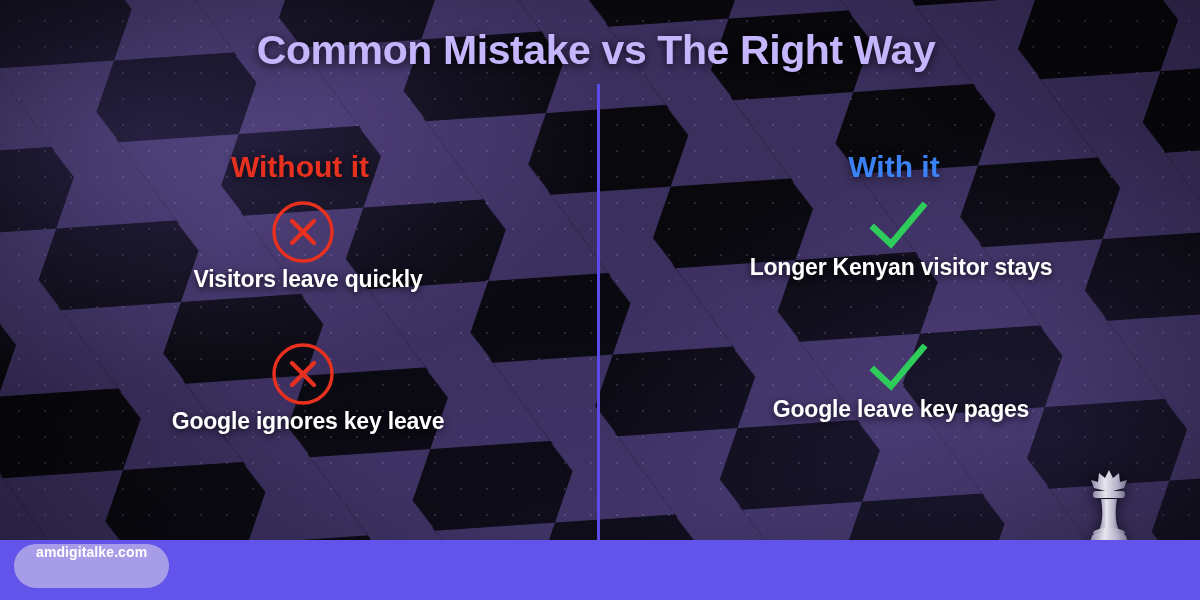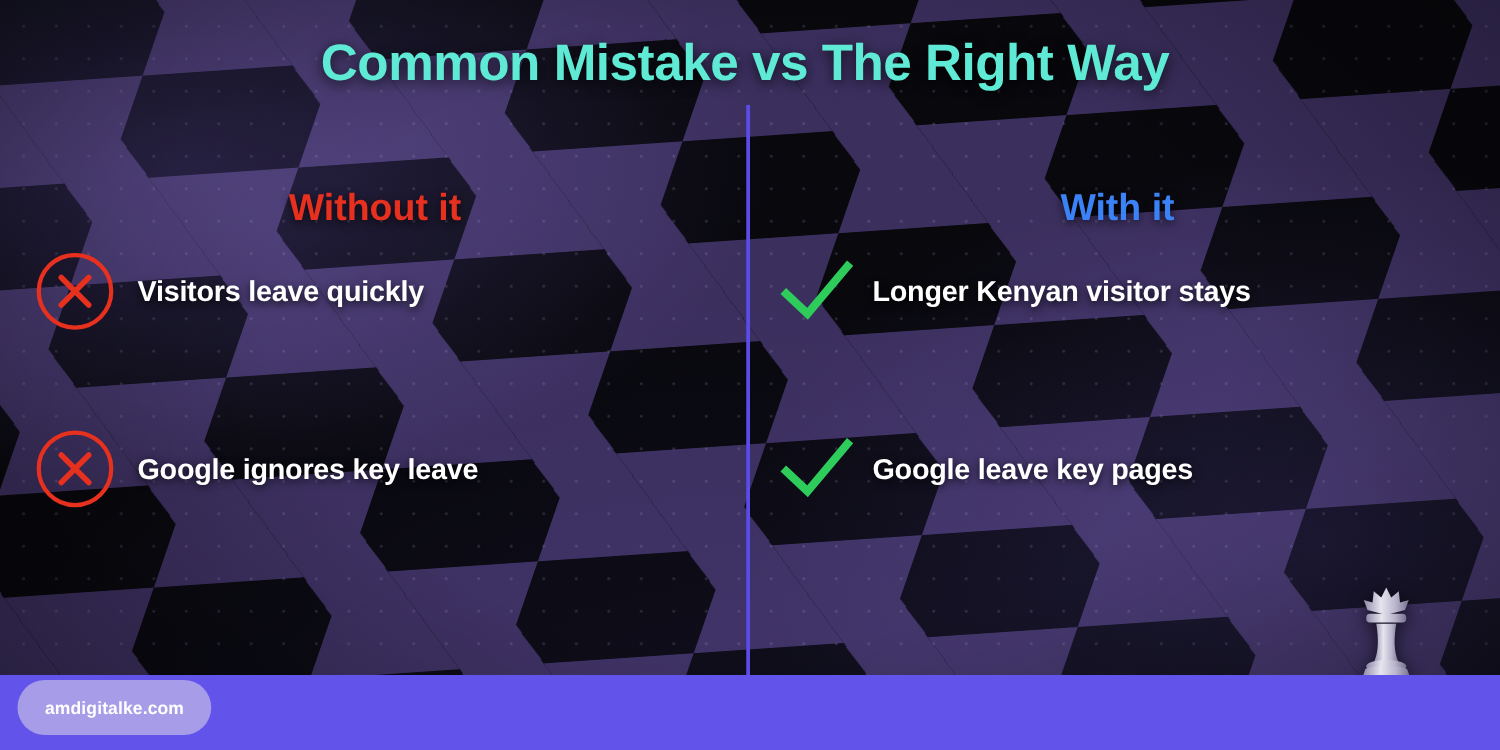--- a/index.html
+++ b/index.html
@@ -61,21 +61,21 @@
   }
 
   
   .title {
     position:absolute;
     top:27px; left:0; width:1192px;
     text-align:center;
     font-size:41px;
     font-weight:bold;
     letter-spacing:-0.4px;
-    color:#5eead4;
+    color:#c4b5fd;
     text-shadow:0 2px 10px rgba(0,0,0,0.75);
     z-index:6;
   }
 
   
   .divider {
     position:absolute;
     left:597px; top:84px;
     width:3px; height:457px;
     background:#5b4be8;
@@ -99,20 +99,21 @@
     margin-bottom:14px;
     text-shadow:0 2px 8px rgba(0,0,0,0.7);
   }
   .col-left  .col-head { color:#e8301f; }
   .col-right .col-head { color:#3b82f6; }
 
   .item {
     display:flex;
     align-items:center;
     height:70px;
+    flex-direction:column;
   }
   .item + .item { margin-top:72px; }
 
   .icon-wrap {
     flex:0 0 auto;
     display:flex;
     align-items:center;
     justify-content:center;
   }
   .icon-x    { width:68px; height:68px; margin-left:6px; }
@@ -142,23 +143,23 @@
     position:absolute;
     left:0; bottom:0;
     width:1200px; height:60px;
     background:#6254eb;
     z-index:8;
   }
   .badge {
     position:absolute;
     left:14px; bottom:12px;
     height:44px;
-    padding:16px 22px;
+    padding:0 22px;
     display:flex;
-    align-items:center;
+    align-items:flex-start;
     border-radius:22px;
     background:#a79ce8;
     z-index:9;
   }
   .badge-text {
     font-size:14px;
     font-weight:bold;
     color:#ffffff;
     letter-spacing:0.1px;
   }

